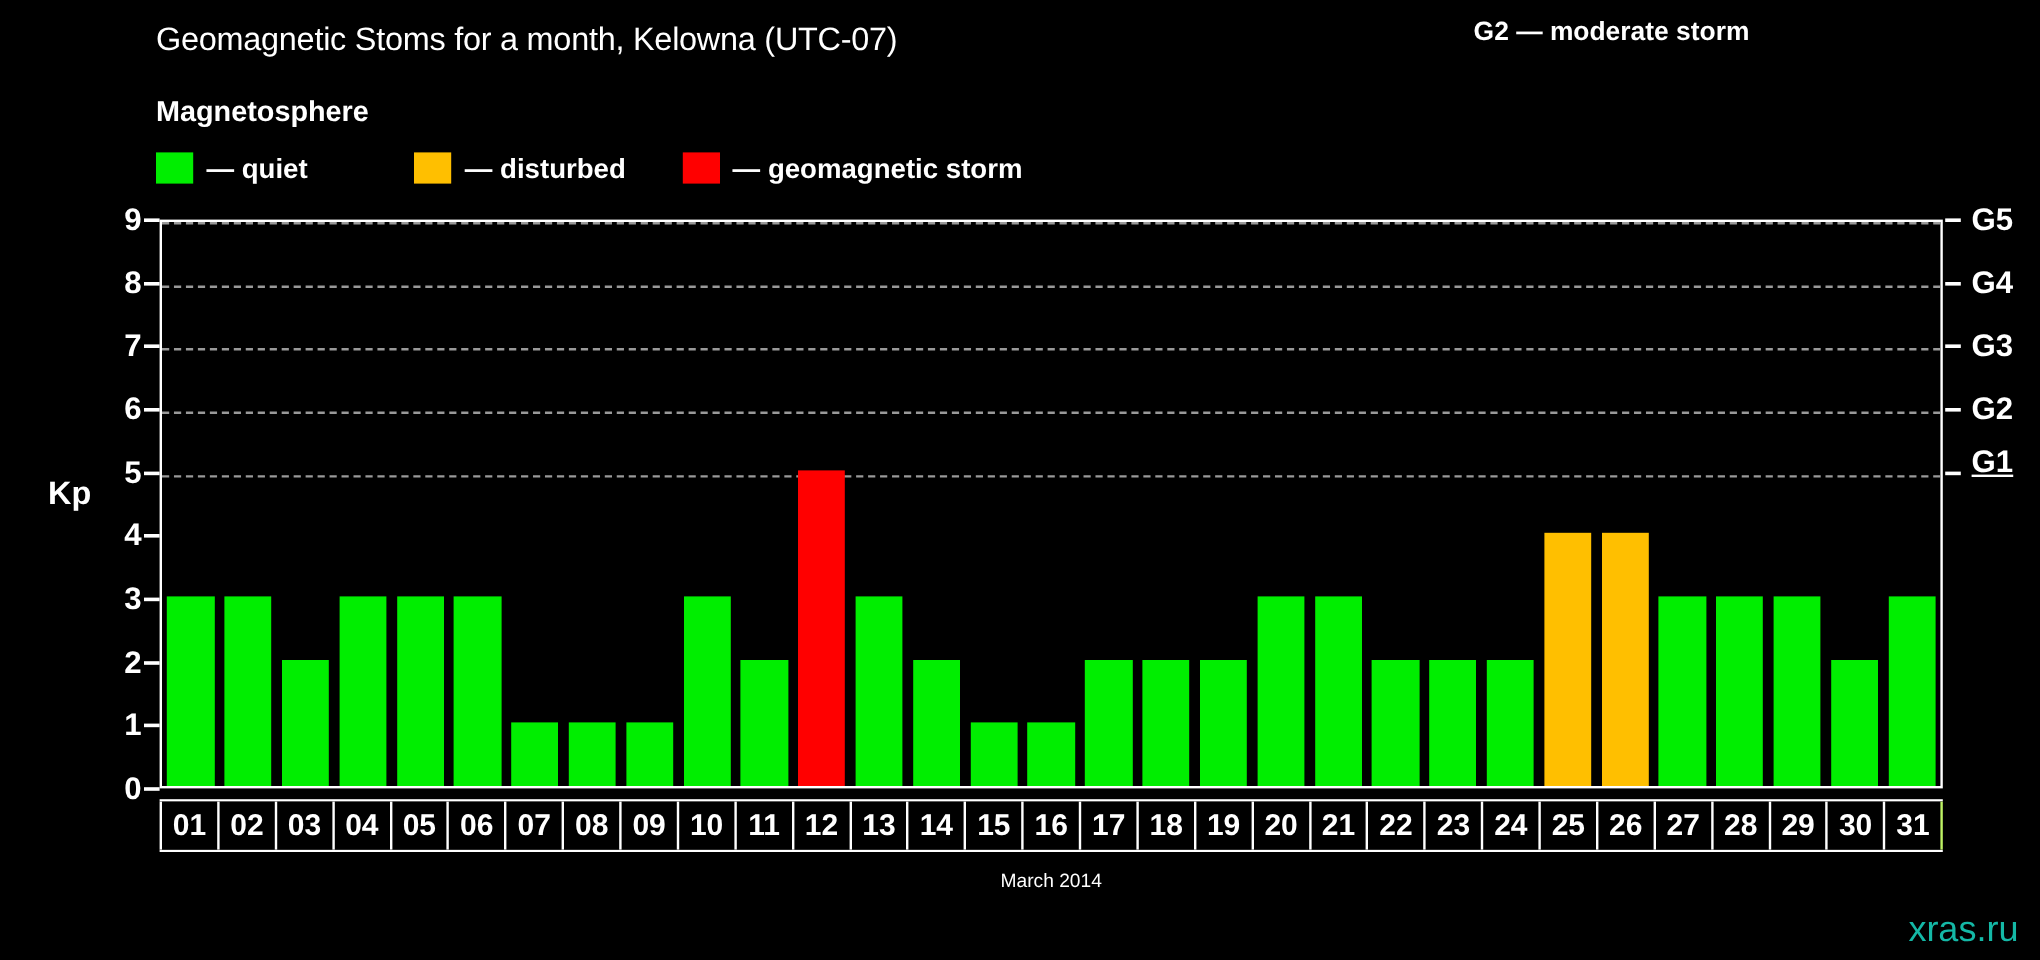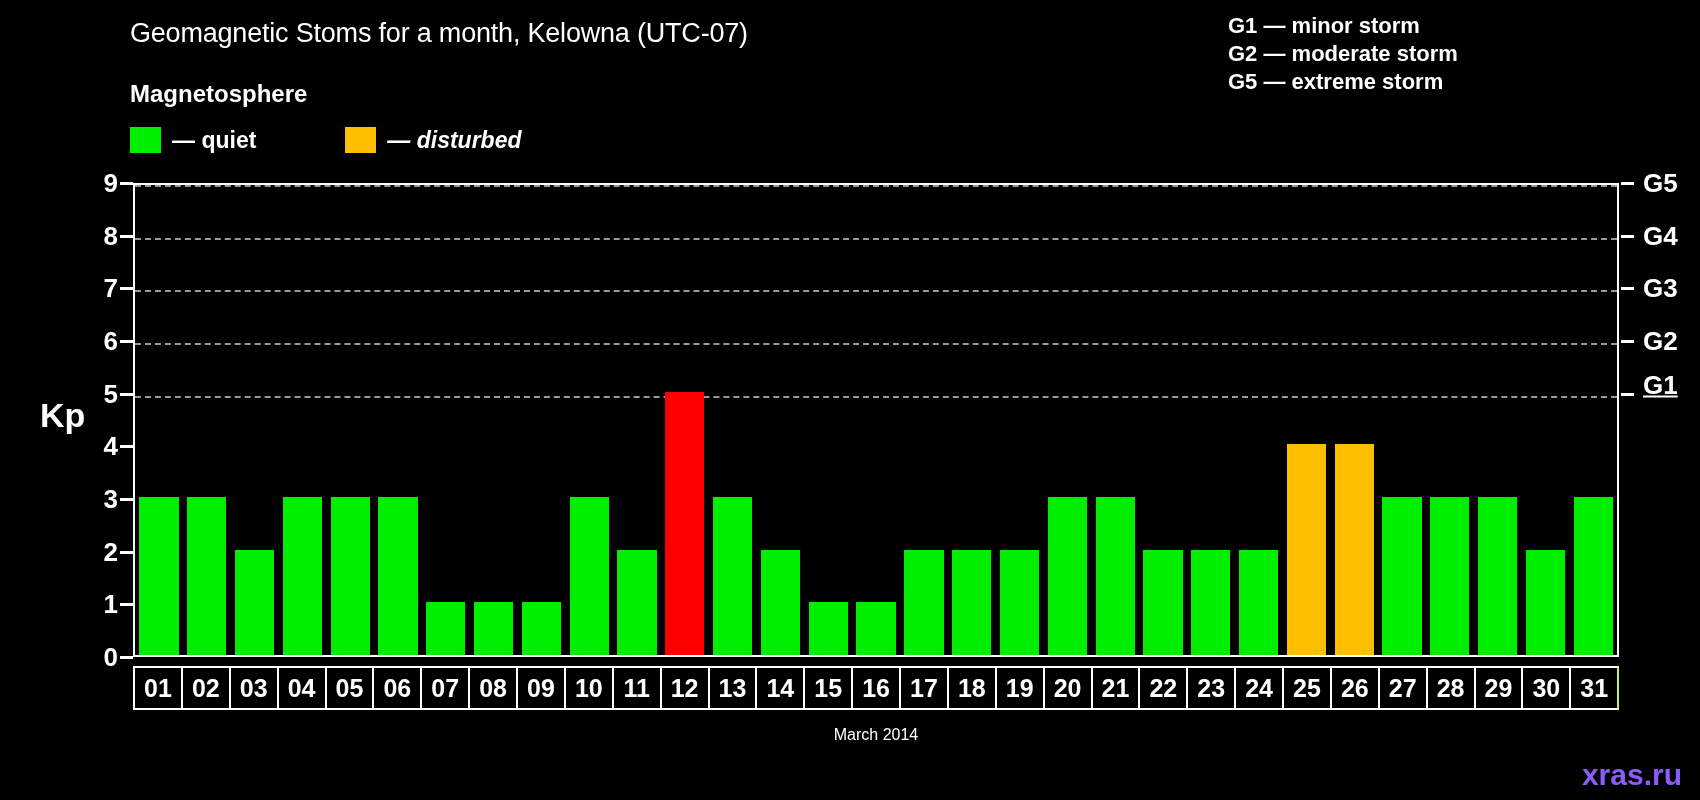--- a/index.html
+++ b/index.html
@@ -90,21 +90,21 @@
     position: absolute;
     right: 1582px;
     font-size: 26px; font-weight: bold;
     text-align: right;
     transform: translateY(-50%);
     width: 40px;
   }
   #y-axis-title {
     position: absolute;
     left: 40px; top: 396px;
-    font-size: 34px; font-weight: bold;
+    font-size: 27px; font-weight: bold;
   }
   .g-tick {
     position: absolute;
     width: 13px; height: 0;
     border-top: 3px solid #ffffff;
     left: 1621px;
   }
   .g-right-label {
     position: absolute;
     left: 1643px;
@@ -129,45 +129,47 @@
     display: flex; align-items: center; justify-content: center;
     font-size: 25px; font-weight: bold;
     background: #000000;
   }
   .day-cell:last-child { border-right: 2px solid #bef264; }
   #x-axis-title-wrap { position: absolute; left: 133px; width: 1486px; top: 726px; text-align: center; }
 
   #watermark {
     position: absolute;
     right: 18px; bottom: 8px;
-    font-size: 30px; font-weight: bold;
-    color: #8b5cf6;
+    font-size: 30px; font-weight: normal;
+    color: #14b8a6;
   }
 </style>
 </head>
 <body>
 
 <div id="chart-title">Geomagnetic Stoms for a month, Kelowna (UTC-07)</div>
 <div id="magnetosphere-heading">Magnetosphere</div>
 
 <div id="legend">
     <div class="legend-item" style="margin-right: 78px;">
       <span class="legend-swatch" style="background: rgb(0, 238, 0);"></span>
       <span class="legend-label">— quiet</span>
     </div>
-    <div class="legend-item" style="margin-right: 36px; font-style: italic;">
+    <div class="legend-item" style="margin-right: 36px;">
       <span class="legend-swatch" style="background: rgb(255, 191, 0);"></span>
       <span class="legend-label">— disturbed</span>
     </div>
+    <div class="legend-item">
+      <span class="legend-swatch" style="background: rgb(255, 0, 0);"></span>
+      <span class="legend-label">— geomagnetic storm</span>
+    </div>
   </div>
 
 <div id="g-scale-legend">
-    <div class="g-scale-row">G1 — minor storm</div>
     <div class="g-scale-row">G2 — moderate storm</div>
-    <div class="g-scale-row">G5 — extreme storm</div>
   </div>
 
 <div id="y-axis-title">Kp</div>
 
 <div id="plot-frame">
   <div id="plot-inner">
     <div id="gridlines">
         <div class="gridline" style="top: 210.667px;"></div>
         <div class="gridline" style="top: 158px;"></div>
         <div class="gridline" style="top: 105.333px;"></div>

